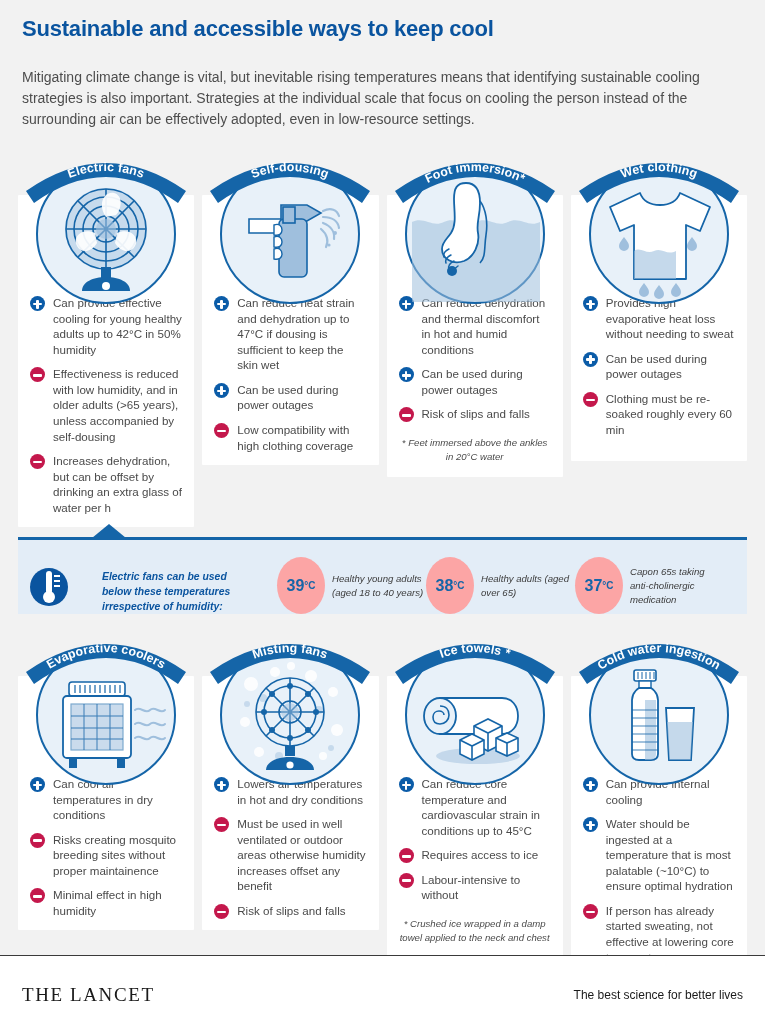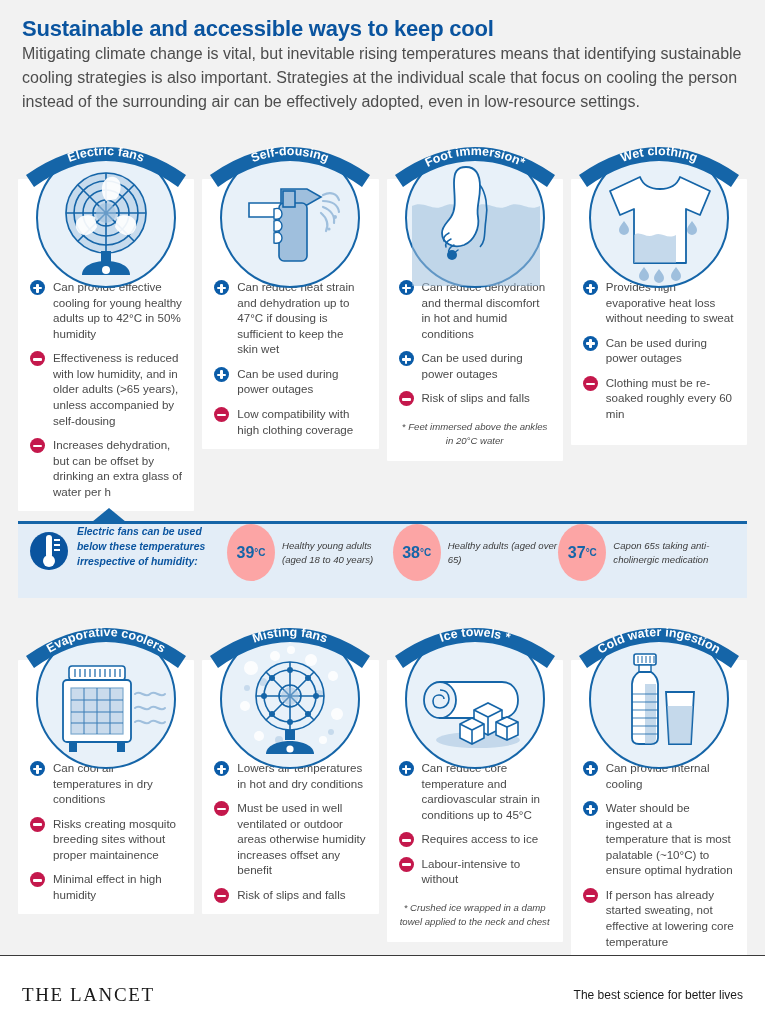--- a/index.html
+++ b/index.html
@@ -11,22 +11,22 @@
   }
   .page { position: relative; width: 765px; height: 1018px; background:#f2f2f2; }
 
   
   .header { padding: 16px 22px 0 22px; }
   .title {
     font-size: 22px; font-weight: bold; color: #0a549f;
     letter-spacing: -0.2px; line-height: 1.15;
   }
   .subtitle {
-    margin-top: 1px;
-    font-size: 16px; color: #4d4d4d; line-height: 1.5;
+    margin-top: 26px;
+    font-size: 14px; color: #4d4d4d; line-height: 1.5;
     max-width: 730px;
   }
 
   
   .row {
     position: relative;
     display: flex;
     gap: 8px;
     padding: 0 18px;
   }
@@ -119,22 +119,23 @@
     border-left: 17px solid transparent;
     border-right: 17px solid transparent;
     border-bottom: 14px solid #1565a8;
   }
   .band {
     position: relative;
     background: #e3edf7;
     border-top: 3px solid #1565a8;
     height: 77px;
     display: flex;
-    align-items: flex-start;
+    align-items: flex-end;
     padding: 0 23px 0 12px;
+    gap: 25px;
   }
   .thermo {
     width: 38px; height: 54px; flex: 0 0 38px; margin-right: 9px;
   }
   .band-lead {
     font-size: 10.4px; font-weight: bold; font-style: italic;
     color: #0a549f; line-height: 1.45;
     width: 150px; flex: 0 0 150px;
   }
   .temp-group {

